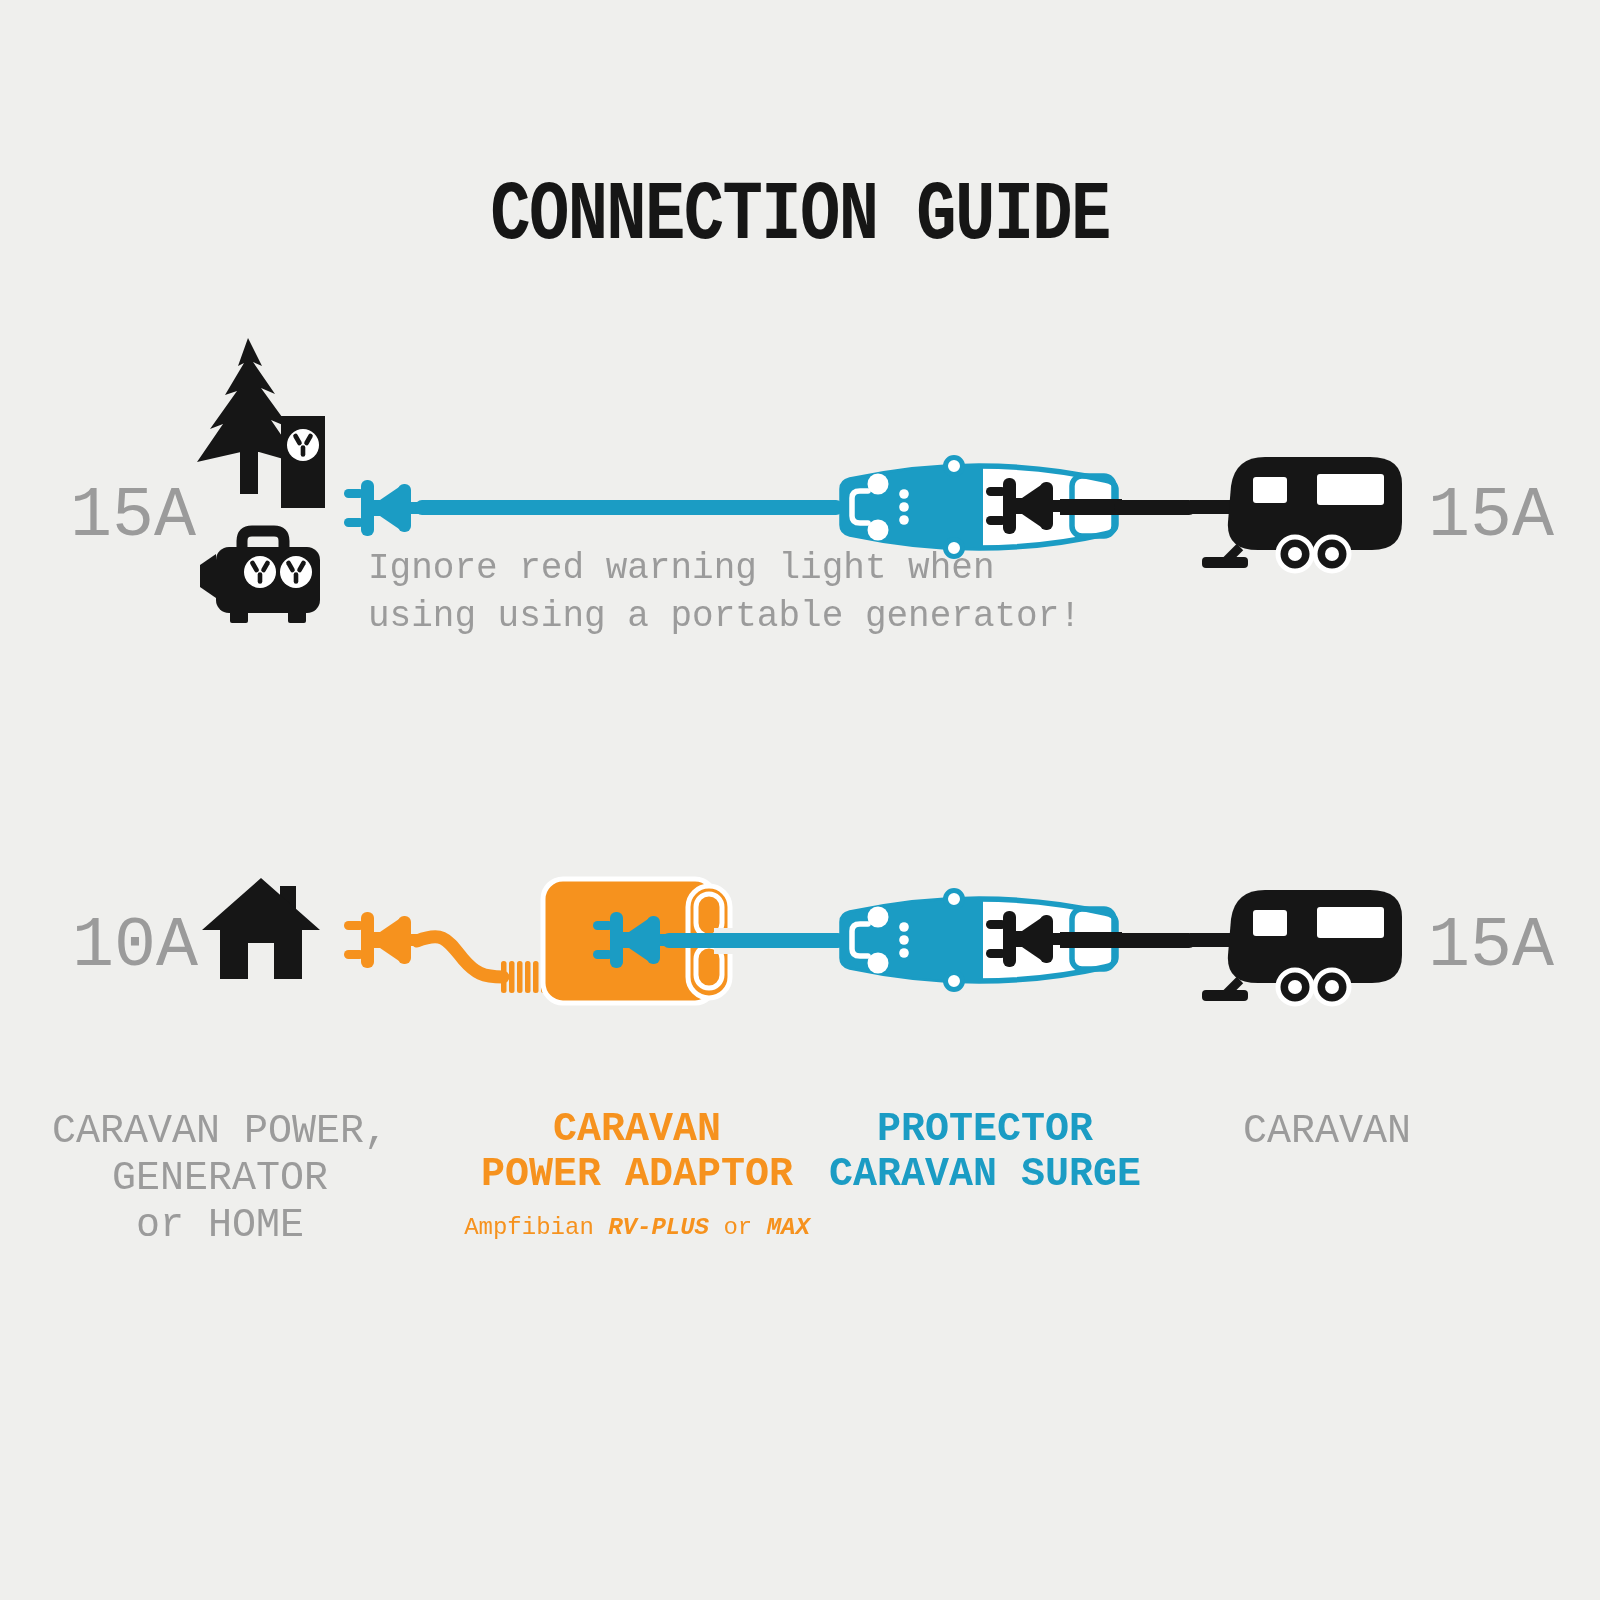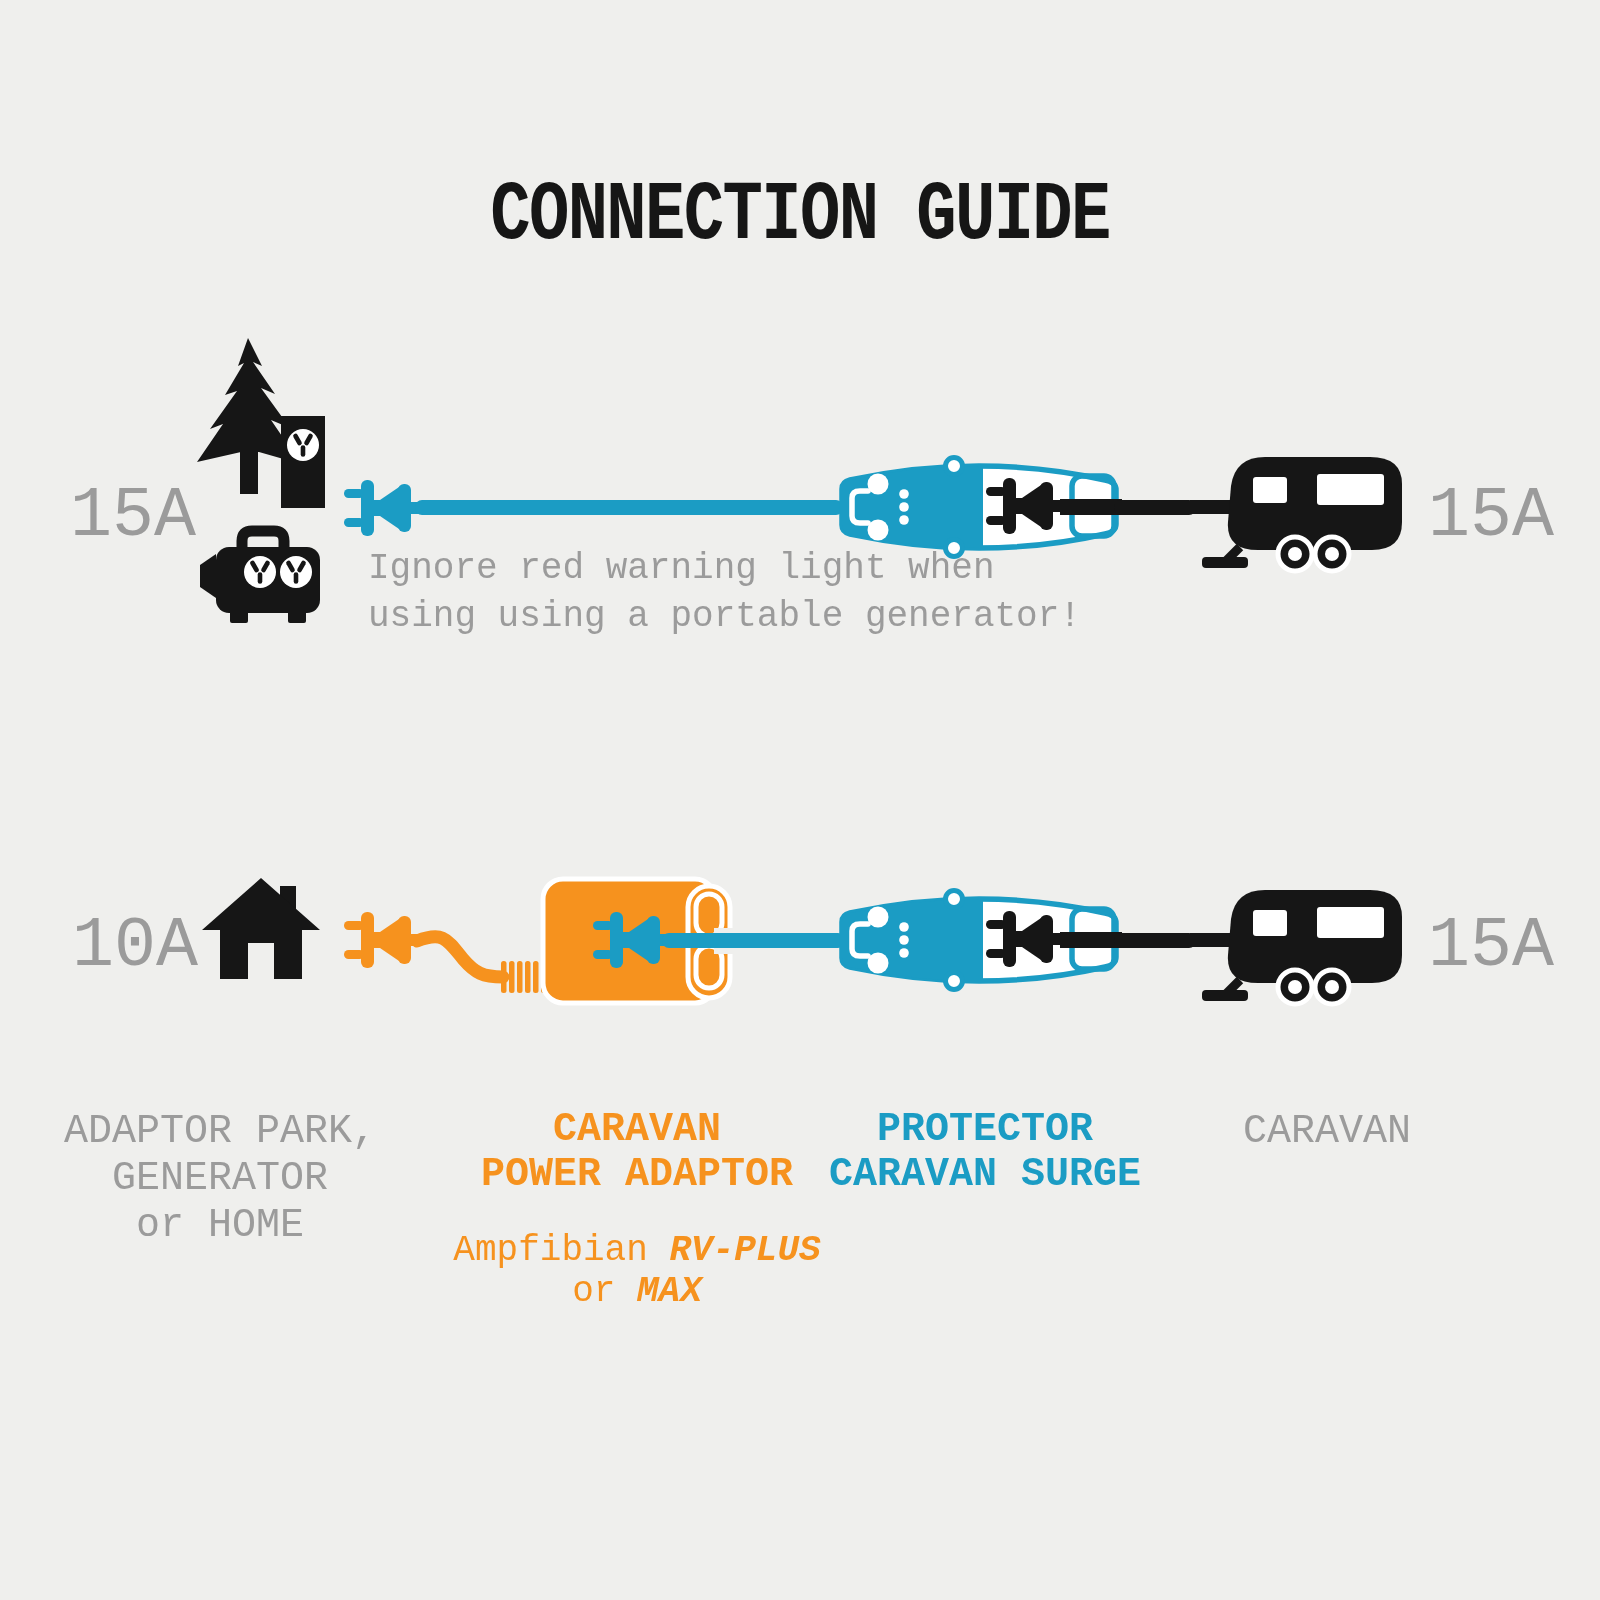--- a/index.html
+++ b/index.html
@@ -31,21 +31,21 @@
     left:368px;top:545px;font-size:36px;line-height:1.32;
     color:var(--gray);white-space:nowrap;
   }
   .legend-col{position:absolute;top:1108px;width:400px;text-align:center;}
   .legend-line{font-size:40px;line-height:1.18;}
   .c-gray{color:var(--gray);font-weight:400;}
   .c-orange{color:var(--orange);}
   .c-blue{color:var(--blue);font-weight:700;line-height:1.12;}
   .w400{font-weight:400;}
   .w700{font-weight:700;line-height:1.12;}
-  .brand-line{font-size:36px;margin-top:32px;color:var(--orange);font-weight:400;}
+  .brand-line{font-size:24px;margin-top:16px;color:var(--orange);font-weight:400;}
   .brand-bold{font-weight:700;font-style:italic;}
   svg{display:block;overflow:visible;}
 </style>
 </head>
 <body>
 
 <div id="canvas">
 
   <svg width="0" height="0" aria-hidden="true">
     <defs>
@@ -190,21 +190,21 @@
 
   <div class="cable black" style="left:1114px;top:933px;width:82px;"></div>
 
   <svg class="abs" style="left:1190px;top:883px;" width="215" height="125" viewBox="0 0 215 125">
     <use href="#caravan-shape"></use>
   </svg>
 
   <div class="abs rating" style="left:1428px;top:912px;">15A</div>
 
   <div class="legend-col" style="left:20px;">
-    <div class="legend-line c-gray">ADAPTOR PARK,</div>
+    <div class="legend-line c-gray">CARAVAN POWER,</div>
     <div class="legend-line c-gray">GENERATOR</div>
     <div class="legend-line c-gray">or HOME</div>
   </div>
 
   <div class="legend-col" style="left:437px;">
     <div class="legend-line c-orange w700">CARAVAN</div>
     <div class="legend-line c-orange w700">POWER ADAPTOR</div>
     <div class="brand-line">
       <span>Ampfibian </span><span class="brand-bold">RV-PLUS</span><span> or </span><span class="brand-bold">MAX</span>
     </div>

